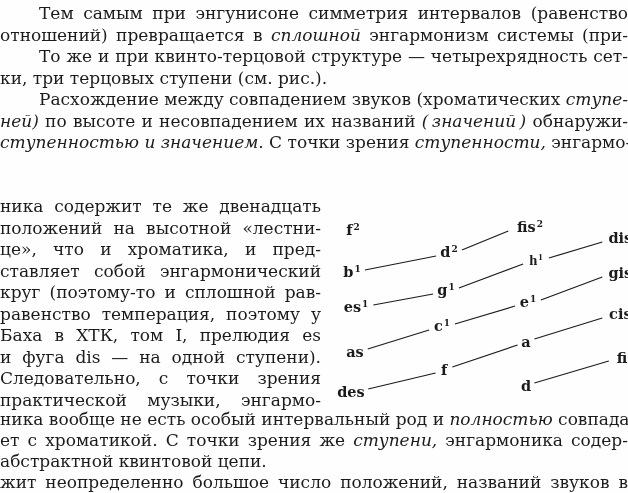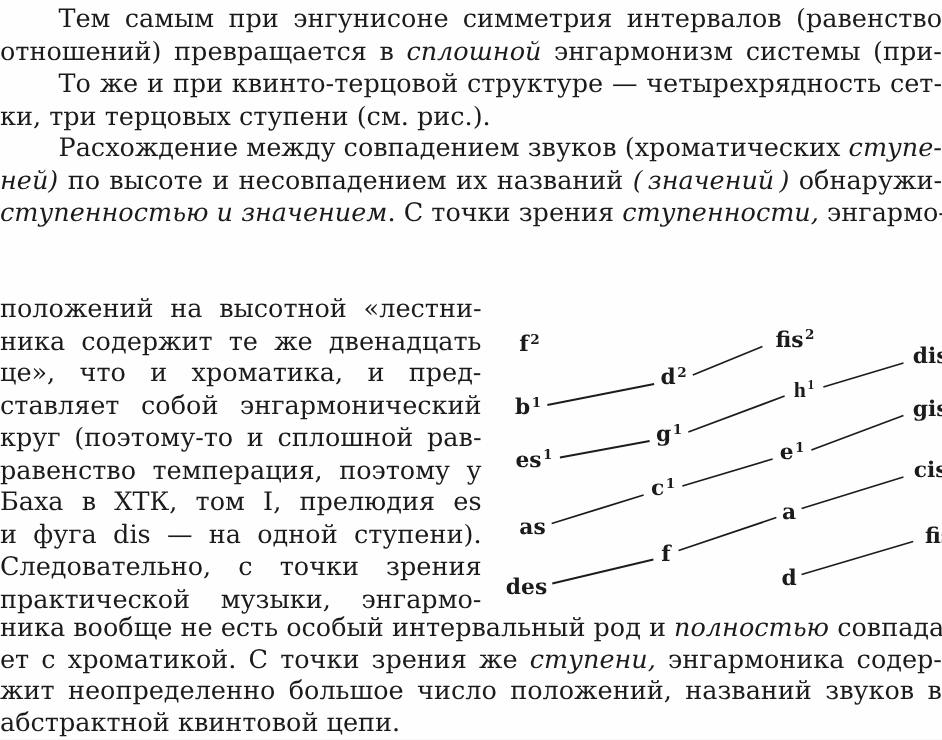--- a/index.html
+++ b/index.html
@@ -57,36 +57,36 @@
   <div class="tblock" id="block-top">
       <div class="line indent"><span>Тем самым при энгунисоне симметрия интервалов (равенство</span></div>
       <div class="line"><span>отношений) превращается в </span><span class="it">сплошной</span><span> энгармонизм системы (при-</span></div>
       <div class="line indent"><span>То же и при квинто-терцовой структуре — четырехрядность сет-</span></div>
       <div class="line last"><span>ки, три терцовых ступени (см. рис.).</span></div>
       <div class="line indent"><span>Расхождение между совпадением звуков (хроматических </span><span class="it">ступе-</span></div>
       <div class="line"><span class="it">ней)</span><span> по высоте и несовпадением их названий </span><span class="it">( значений )</span><span> обнаружи-</span></div>
       <div class="line"><span class="it">ступенностью и значением</span><span>. С точки зрения </span><span class="it">ступенности,</span><span> энгармо-</span></div>
     </div>
   <div class="tblock" id="block-left">
+      <div class="line"><span>ника содержит те же двенадцать</span></div>
       <div class="line"><span>положений на высотной «лестни-</span></div>
-      <div class="line"><span>ника содержит те же двенадцать</span></div>
       <div class="line"><span>це», что и хроматика, и пред-</span></div>
       <div class="line"><span>ставляет собой энгармонический</span></div>
       <div class="line"><span>круг (поэтому-то и сплошной рав-</span></div>
       <div class="line"><span>равенство темперация, поэтому у</span></div>
       <div class="line"><span>Баха в ХТК, том I, прелюдия es</span></div>
       <div class="line"><span>и фуга dis — на одной ступени).</span></div>
       <div class="line"><span>Следовательно, с точки зрения</span></div>
       <div class="line"><span>практической музыки, энгармо-</span></div>
     </div>
   <div class="tblock" id="block-bottom">
       <div class="line"><span>ника вообще не есть особый интервальный род и </span><span class="it">полностью</span><span> совпада-</span></div>
       <div class="line"><span>ет с хроматикой. С точки зрения же </span><span class="it">ступени,</span><span> энгармоника содер-</span></div>
+      <div class="line last"><span>абстрактной квинтовой цепи.</span></div>
       <div class="line"><span>жит неопределенно большое число положений, названий звуков в</span></div>
-      <div class="line last"><span>абстрактной квинтовой цепи.</span></div>
     </div>
   <div class="figure" id="figure">
     <svg id="fig-lines" viewBox="0 0 303 196">
         <line x1="29.200000000000003" y1="182" x2="96.6" y2="166"></line>
         <line x1="113.4" y1="160" x2="178.6" y2="138"></line>
         <line x1="195.4" y1="132" x2="263.3" y2="111"></line>
         <line x1="28.8" y1="142" x2="90.1" y2="123"></line>
         <line x1="115.9" y1="117" x2="176.1" y2="99"></line>
         <line x1="201.9" y1="93" x2="263.3" y2="70"></line>
         <line x1="34.3" y1="98" x2="94.1" y2="87"></line>

